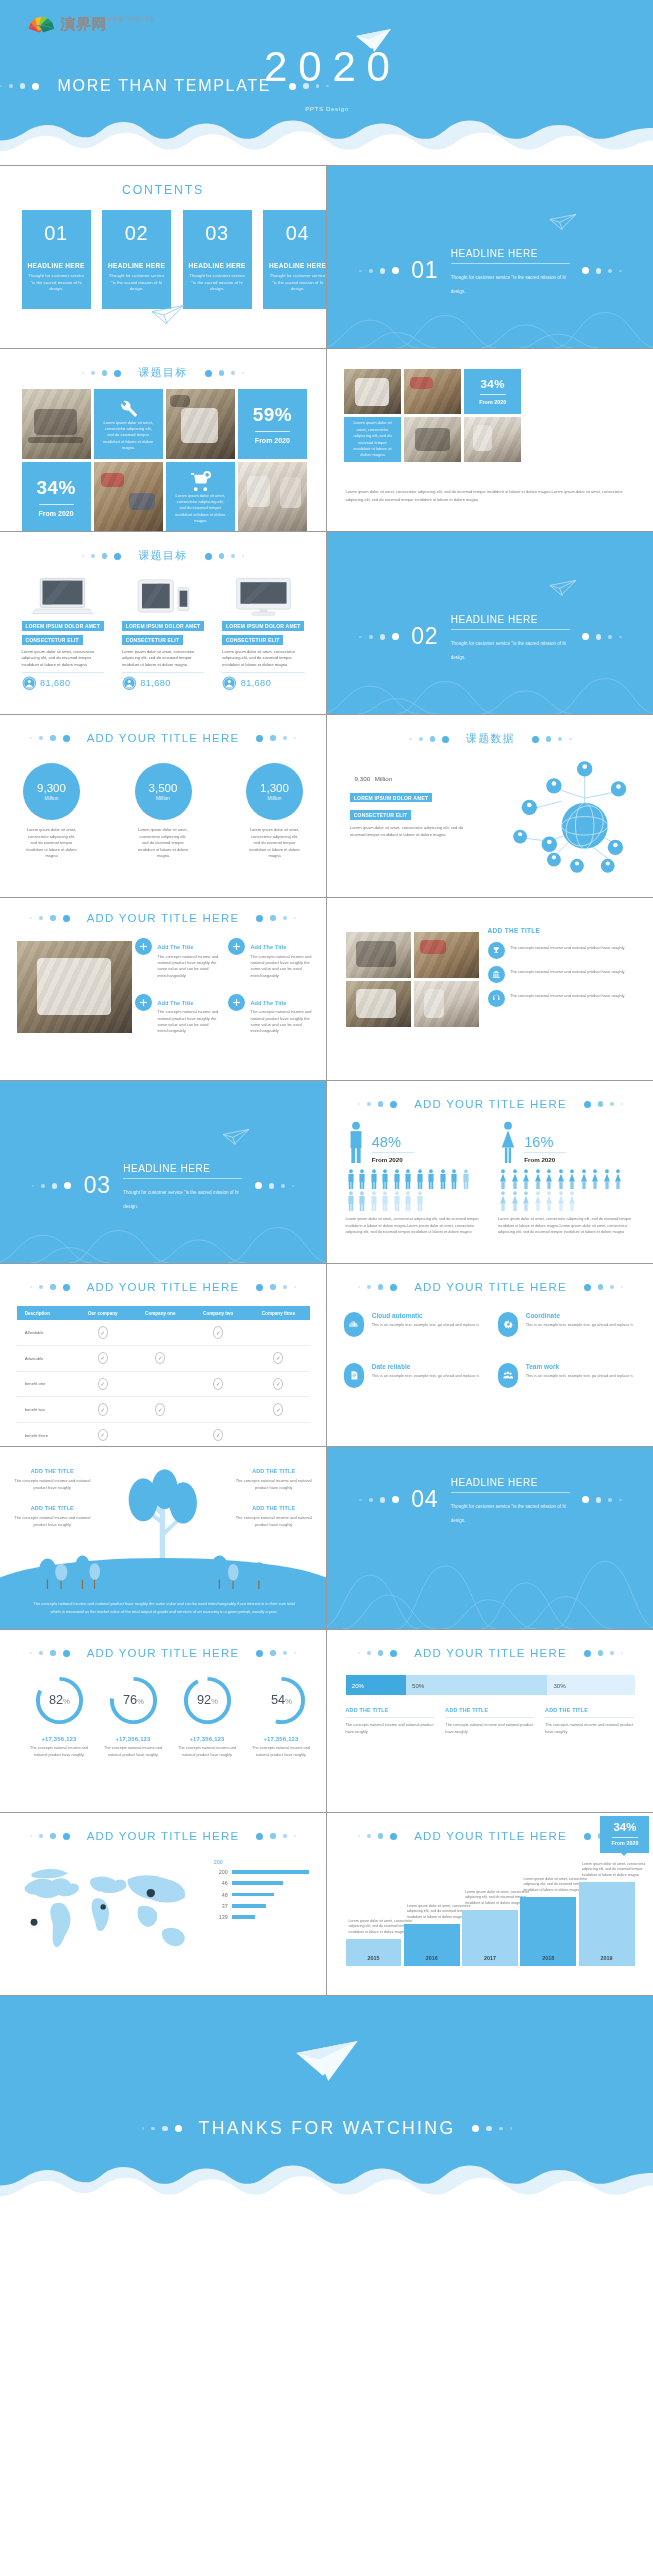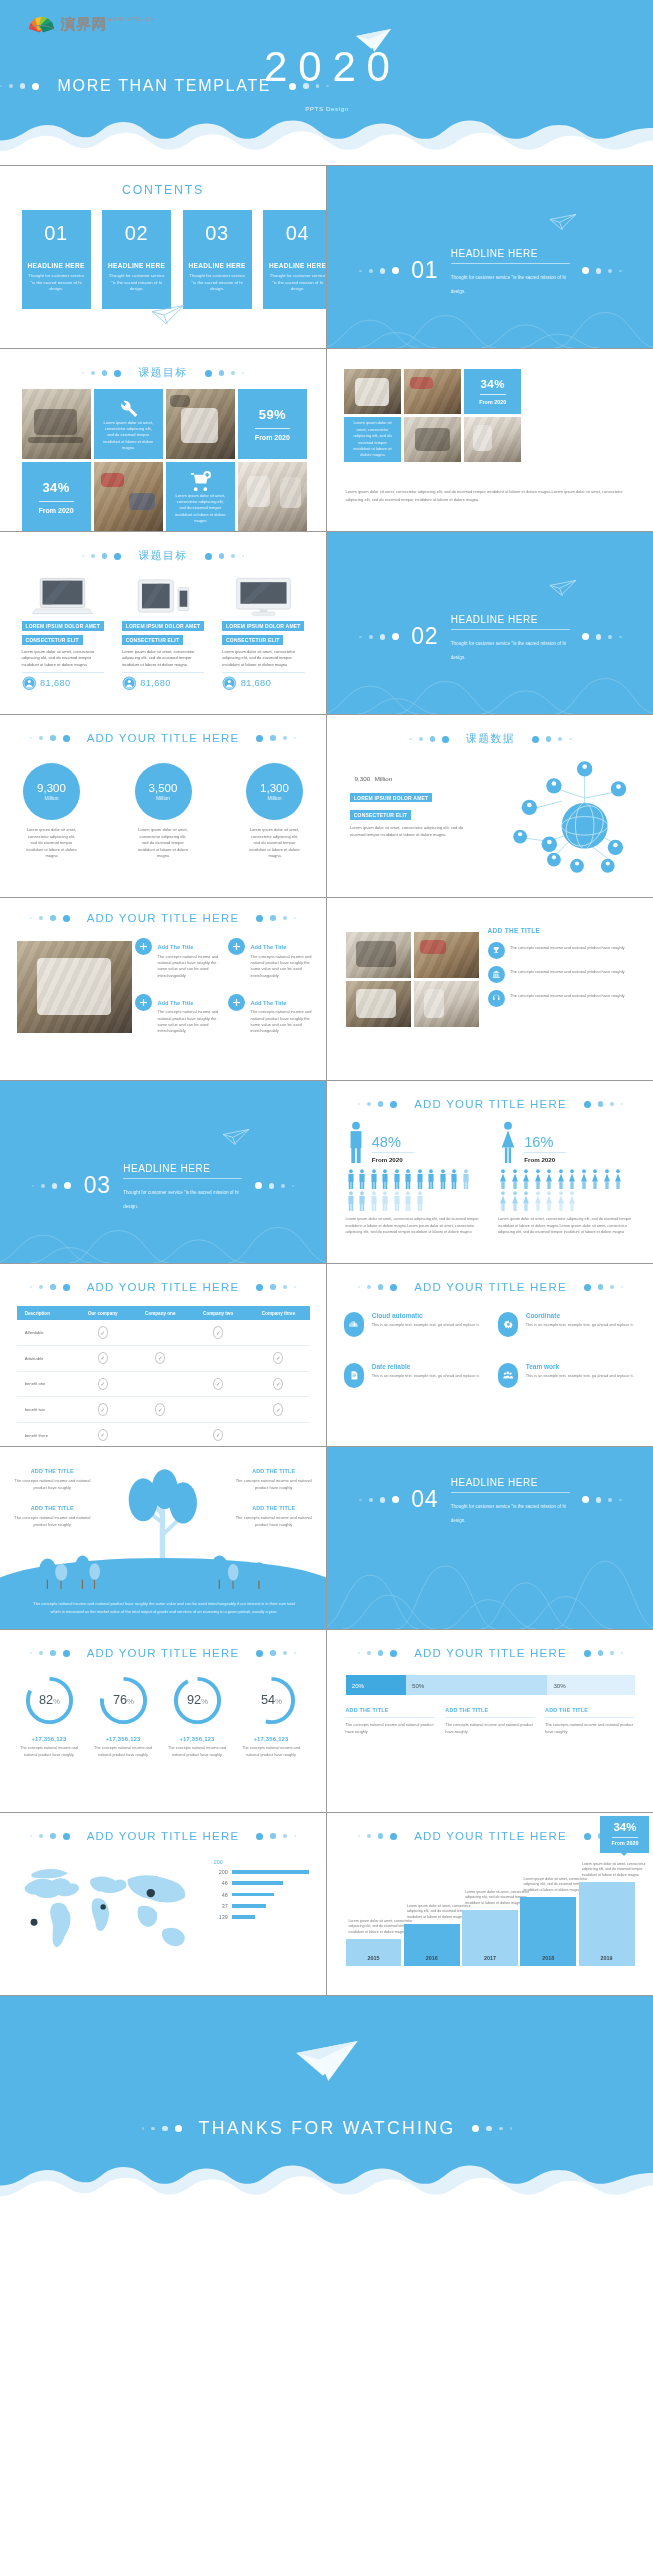--- a/index.html
+++ b/index.html
@@ -75,21 +75,21 @@
   .sec-plane { position:absolute; left:223px; top:48px; }
   .arcs { position:absolute; left:0; bottom:0; width:326px; height:54px; }
 
   
   .grid4 { position:absolute; top:40px; left:21.6px; display:grid;
            grid-template-columns:repeat(4,69px); grid-auto-rows:70px; gap:3.1px;}
   .cell { position:relative; overflow:hidden; }
   .cell.b { background:#55b5e7; color:#fff; display:flex; flex-direction:column;
             align-items:center; justify-content:center; text-align:center; padding:4.6px;}
   .cell .lorem { font-size:4px; line-height:1.6; color:#eaf6fd; padding:0 3.1px;}
-  .cell .pct { font-size:13px; font-weight:bold; letter-spacing:0.4px;}
+  .cell .pct { font-size:19px; font-weight:bold; letter-spacing:0.4px;}
   .cell .ruleW { width:35px; height:0.8px; background:rgba(255,255,255,.75); margin:5.4px 0;}
   .cell .from { font-size:7px; font-weight:bold;}
 
   
   .photo { width:100%; height:100%; position:relative; }
   .ph-desk { background:linear-gradient(160deg,#d9d3c6 0%,#b9ae9b 45%,#6b5f4d 100%); }
   .ph-book { background:linear-gradient(150deg,#c7b9a0 0%,#8f7f66 50%,#4a4036 100%); }
   .ph-tools{ background:linear-gradient(145deg,#cbb89c 0%,#9a7f5e 55%,#5c4a36 100%); }
   .ph-chair{ background:linear-gradient(160deg,#efeae3 0%,#cfc6ba 50%,#8a7f70 100%); }
   .ph-mac  { background:linear-gradient(150deg,#e4ded4 0%,#bdb3a4 55%,#726856 100%); }
@@ -158,21 +158,21 @@
 
   
   .tree-cap { position:absolute; font-size:4px; line-height:1.7; color:#7b7b7b; width:80px; text-align:center;}
   .tree-h { font-size:5.4px; font-weight:bold; color:#55b5e7; margin-bottom:2.3px; letter-spacing:0.2px;}
   .hill { position:absolute; left:-14px; bottom:0; width:354px; height:71px; background:#55b5e7;
           border-radius:50% 50% 0 0 / 32px 32px 0 0;}
   .hill-txt { position:absolute; left:31px; bottom:14px; width:266px; text-align:center;
               font-size:4px; line-height:1.85; color:#eaf7ff;}
 
   
-  .donuts { position:absolute; top:43px; left:16px; width:288px; display:flex; justify-content:space-between;}
+  .donuts { position:absolute; top:43px; left:26px; width:288px; display:flex; justify-content:space-between;}
   .donut { width:66px; text-align:center;}
   .donut .n2 { font-size:5.9px; font-weight:bold; color:#55b5e7; margin-top:5.4px; letter-spacing:0.2px;}
   .donut .c2 { font-size:3.8px; line-height:1.7; color:#7d7d7d; margin-top:3.1px; padding:0 3.1px;}
 
   
   .pbar { position:absolute; top:45px; left:18.5px; width:289px; height:20px; display:flex; overflow:hidden;}
   .pbar div { display:flex; align-items:center; padding-left:6.2px; font-size:6.2px; color:#fff; font-weight:300;}
   .pcols { position:absolute; top:77px; left:18.5px; width:289px; display:flex; gap:10.8px;}
   .pcol { width:89px;}
   .pcol .h { font-size:5.4px; font-weight:bold; color:#55b5e7; letter-spacing:0.2px;}

